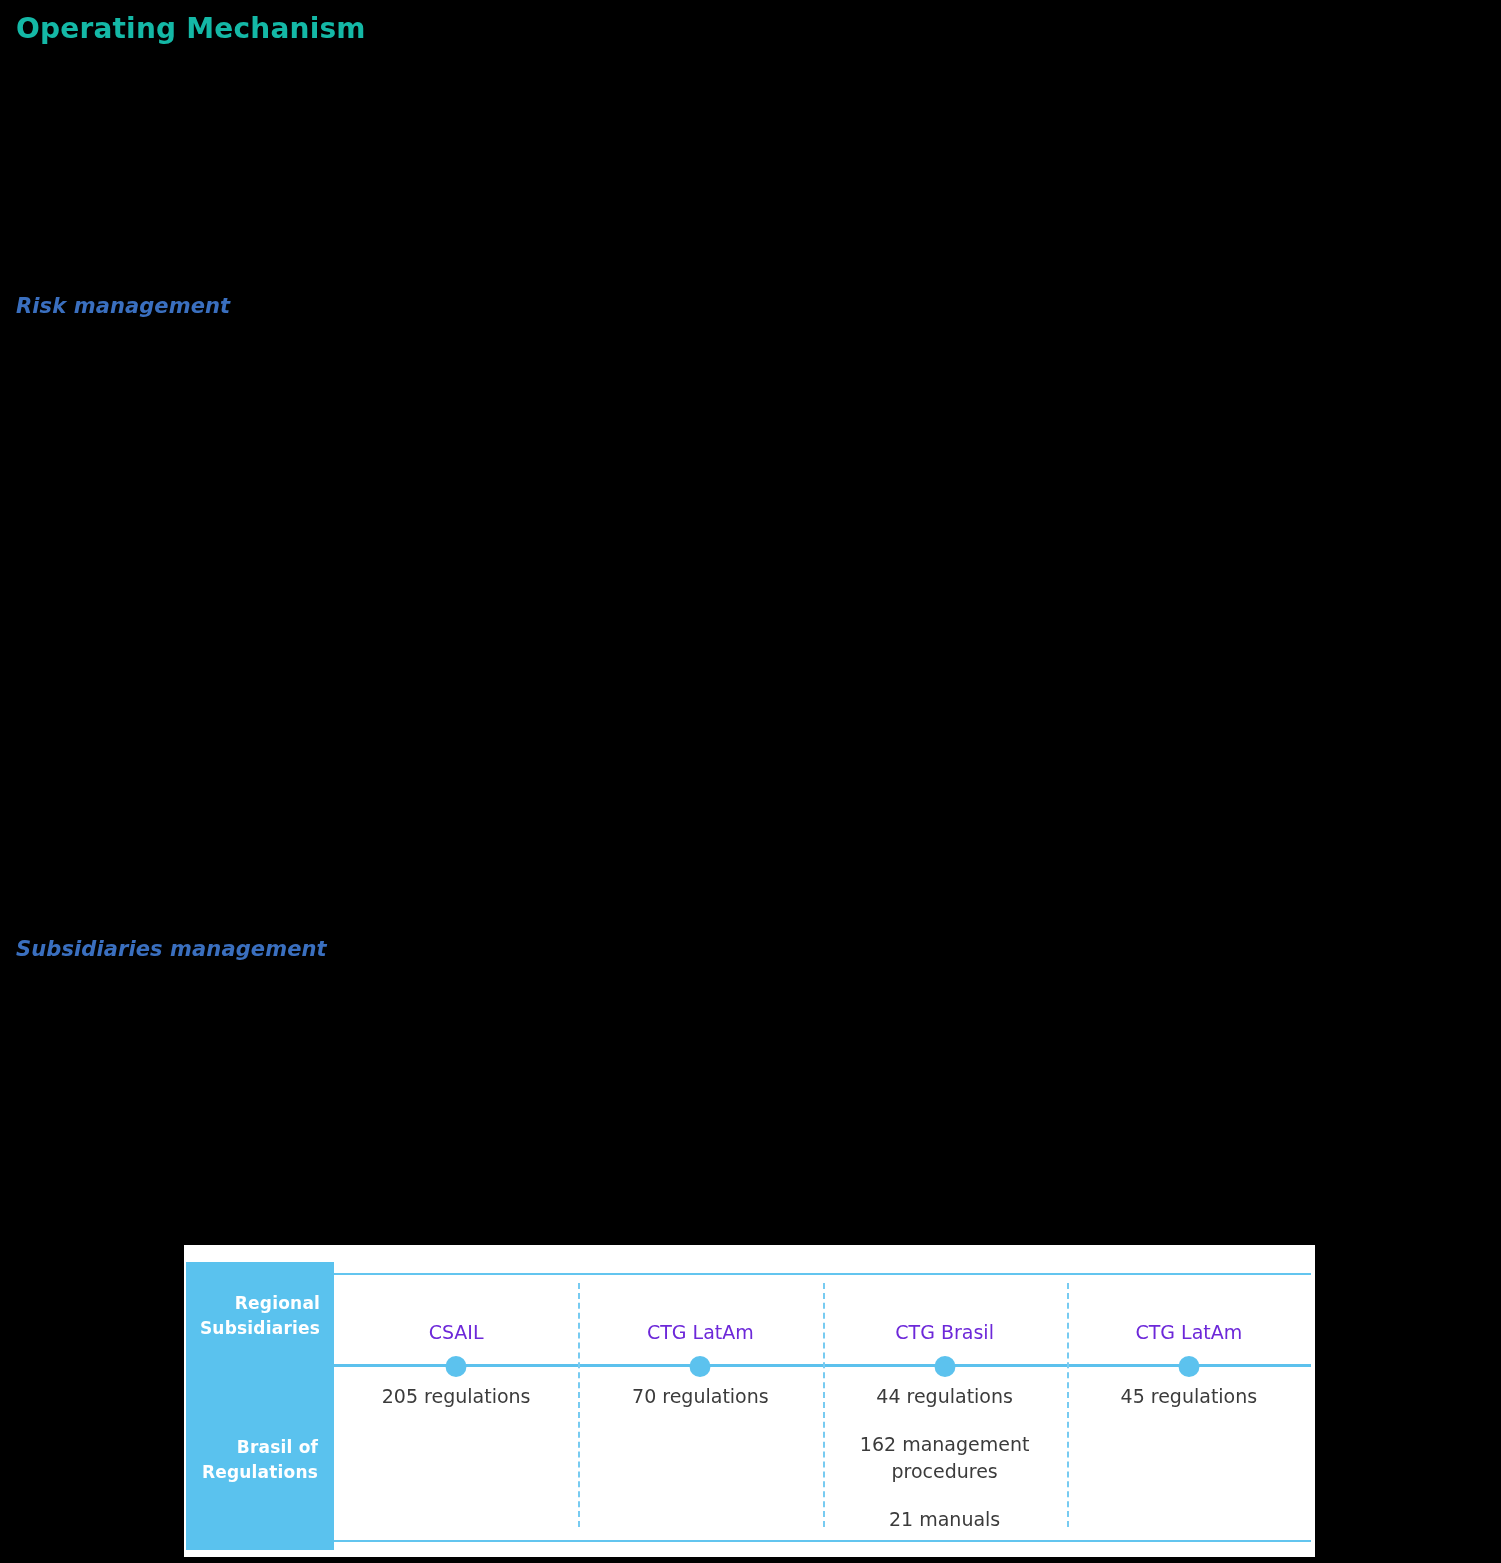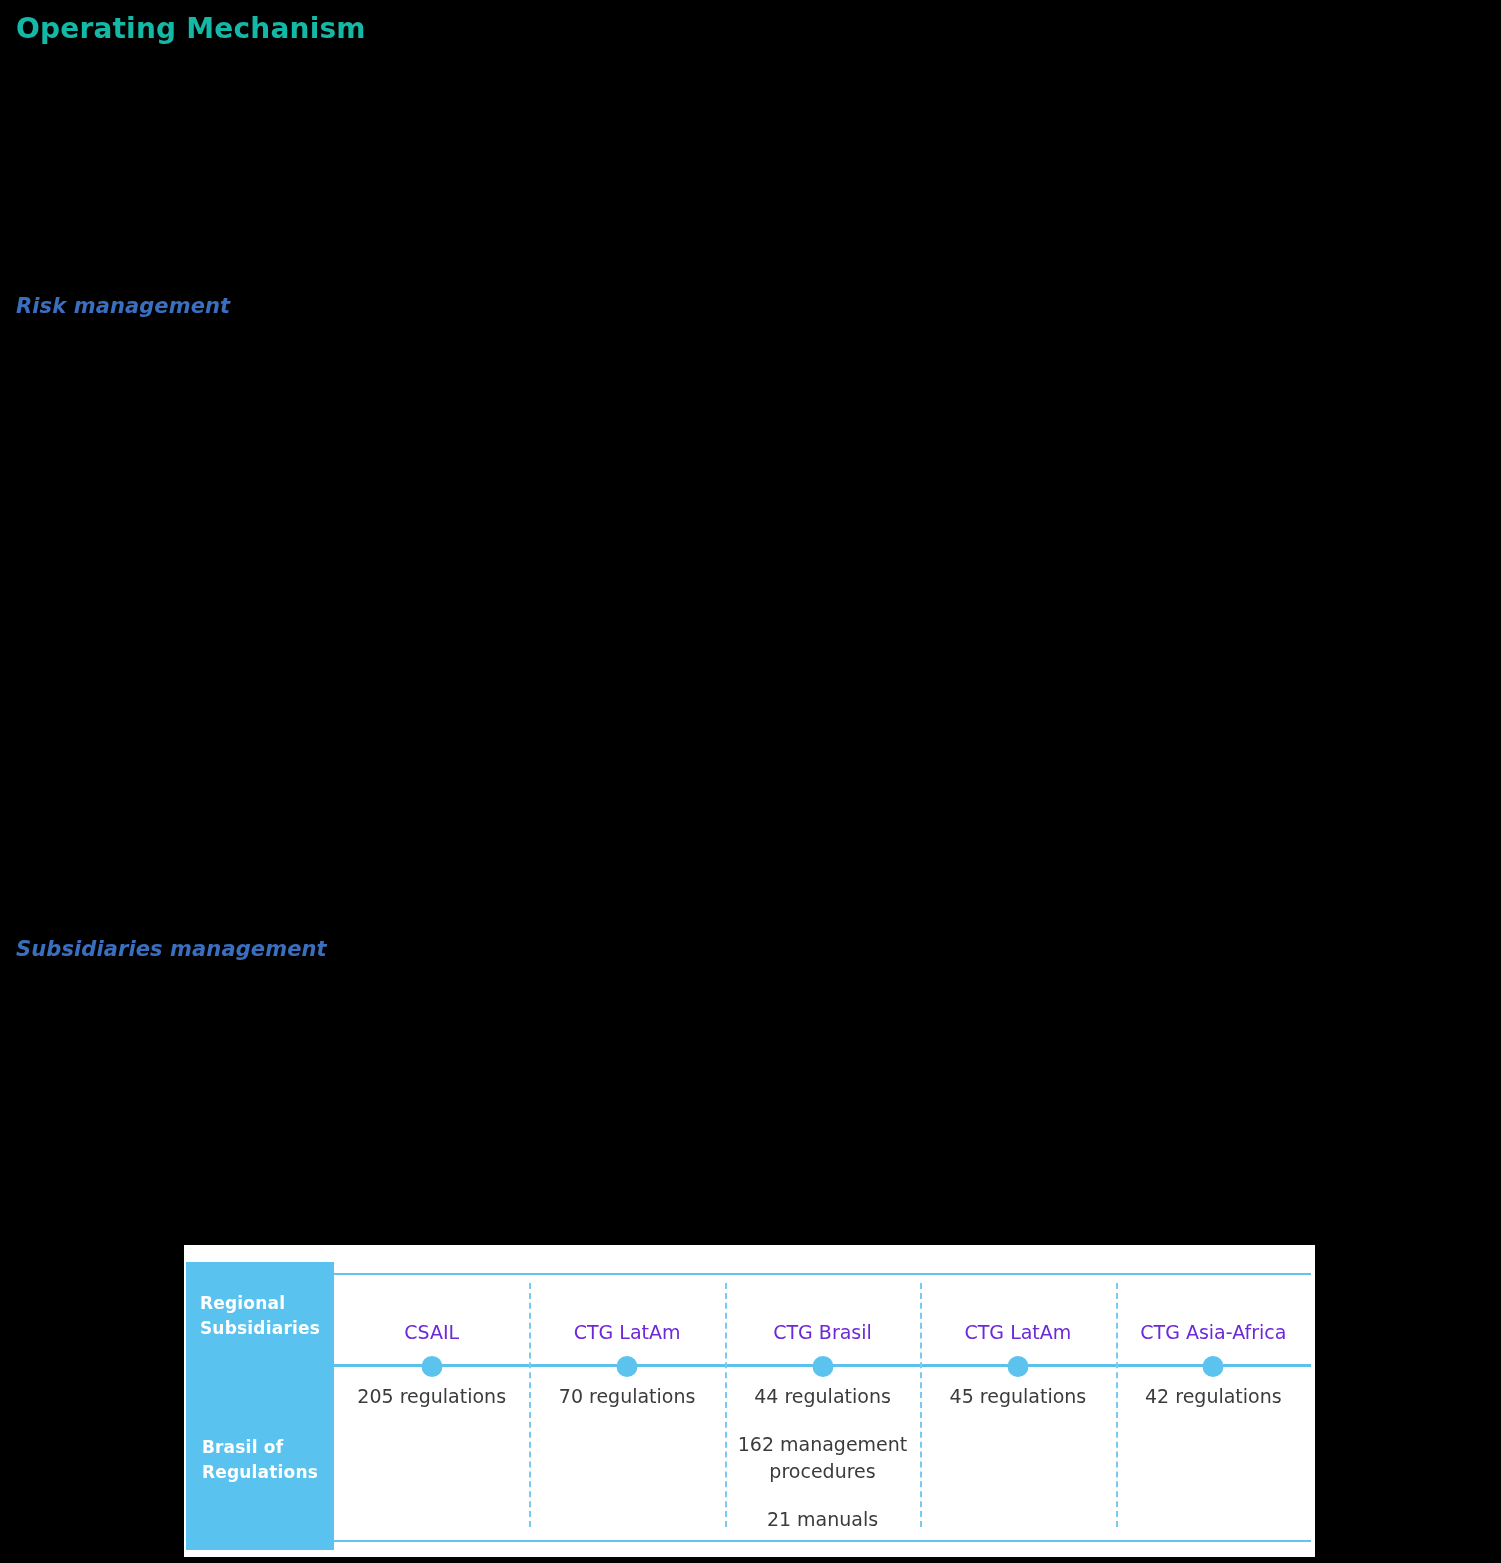--- a/index.html
+++ b/index.html
@@ -60,21 +60,21 @@
     height: 288px;
     background: #5ac2ee;
     color: #ffffff;
     display: flex;
     flex-direction: column;
   }
   .label-cell {
     display: flex;
     align-items: center;
     justify-content: center;
-    text-align: left;
+    text-align: right;
     font-family: "DejaVu Sans", sans-serif;
     font-size: 17px;
     font-weight: 700;
     line-height: 1.45;
     letter-spacing: 0.2px;
     padding: 0 6px;
     box-sizing: border-box;
   }
   #label-cell-subsidiaries { height: 108px; }
   #label-cell-regulations  { flex: 1; }
@@ -221,22 +221,15 @@
     </div>
 
     <div class="col">
       <div class="col-header">CTG LatAm</div>
       <div class="col-dot"></div>
       <div class="col-values">
         <div class="col-value">45 regulations</div>
       </div>
     </div>
 
-    <div class="col">
-      <div class="col-header">CTG Asia-Africa</div>
-      <div class="col-dot"></div>
-      <div class="col-values">
-        <div class="col-value">42 regulations</div>
-      </div>
-    </div>
 
   </div>
 </div>
 
 </body></html>

